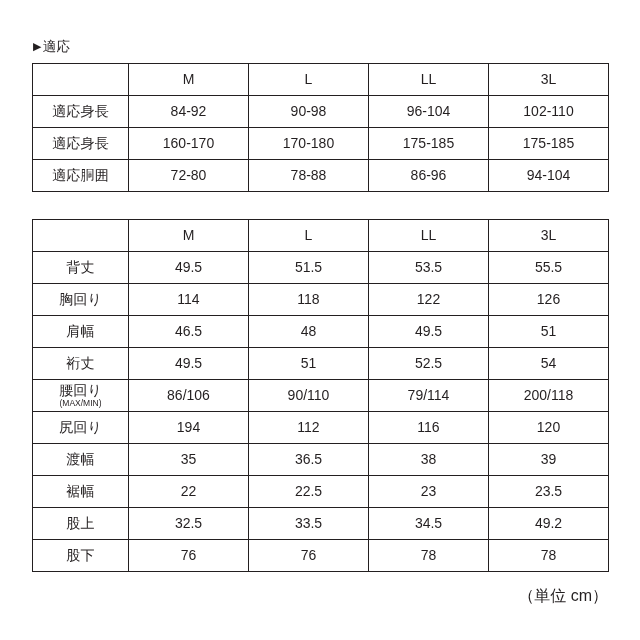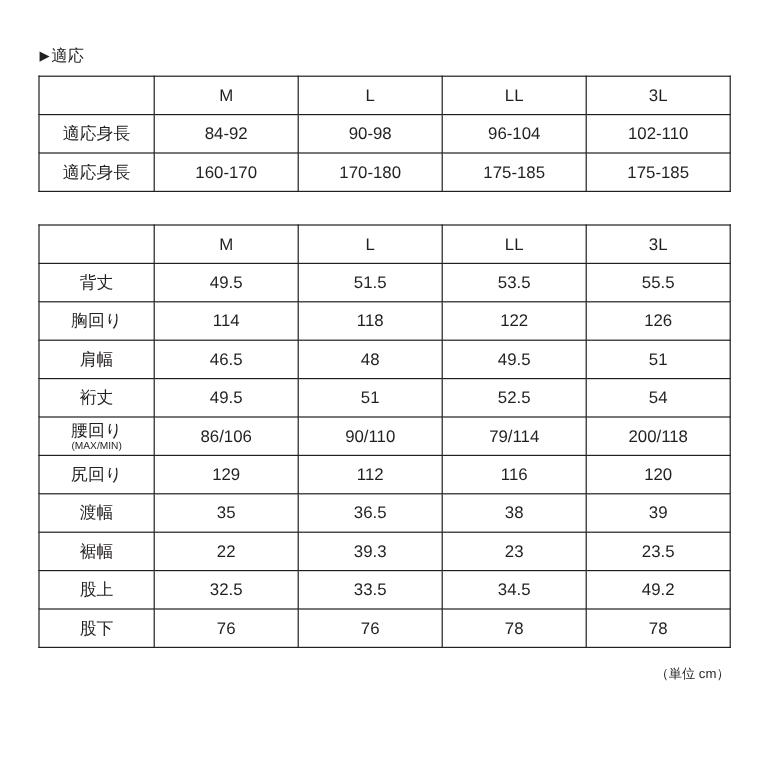--- a/index.html
+++ b/index.html
@@ -68,21 +68,21 @@
     display: block;
     font-size: 8.5px;
     line-height: 1.05;
     margin-top: 0px;
     letter-spacing: 0;
   }
   .gap-1 { height: 27px; }
   .unit-note {
     width: 576px;
     text-align: right;
-    font-size: 11px;
+    font-size: 16px;
     margin-top: 14px;
     color: #231f20;
     padding-right: 2px;
   }
 </style>
 </head>
 <body>
 
 <div class="page">
 
@@ -111,20 +111,27 @@
         <td>96-104</td>
         <td>102-110</td>
       </tr>
       <tr>
         <td class="row-label">適応身長</td>
         <td>160-170</td>
         <td>170-180</td>
         <td>175-185</td>
         <td>175-185</td>
       </tr>
+      <tr>
+        <td class="row-label">適応胴囲</td>
+        <td>72-80</td>
+        <td>78-88</td>
+        <td>86-96</td>
+        <td>94-104</td>
+      </tr>
     </tbody>
   </table>
 
   <div class="gap-1"></div>
 
 
   <table class="size-table">
     <colgroup>
       <col class="label-col">
       <col class="val-col">
@@ -171,36 +178,36 @@
       </tr>
       <tr>
         <td class="row-label"><span>腰回り</span><span class="sub">(MAX/MIN)</span></td>
         <td>86/106</td>
         <td>90/110</td>
         <td>79/114</td>
         <td>200/118</td>
       </tr>
       <tr>
         <td class="row-label">尻回り</td>
-        <td>129</td>
+        <td>194</td>
         <td>112</td>
         <td>116</td>
         <td>120</td>
       </tr>
       <tr>
         <td class="row-label">渡幅</td>
         <td>35</td>
         <td>36.5</td>
         <td>38</td>
         <td>39</td>
       </tr>
       <tr>
         <td class="row-label">裾幅</td>
         <td>22</td>
-        <td>39.3</td>
+        <td>22.5</td>
         <td>23</td>
         <td>23.5</td>
       </tr>
       <tr>
         <td class="row-label">股上</td>
         <td>32.5</td>
         <td>33.5</td>
         <td>34.5</td>
         <td>49.2</td>
       </tr>

